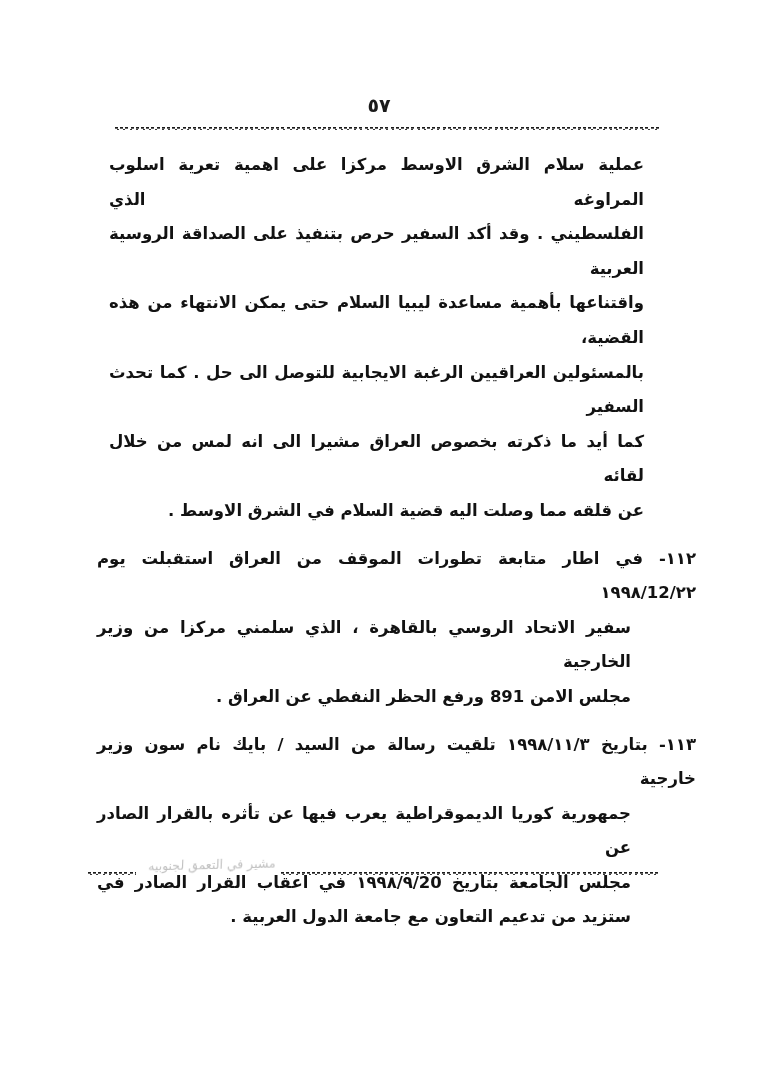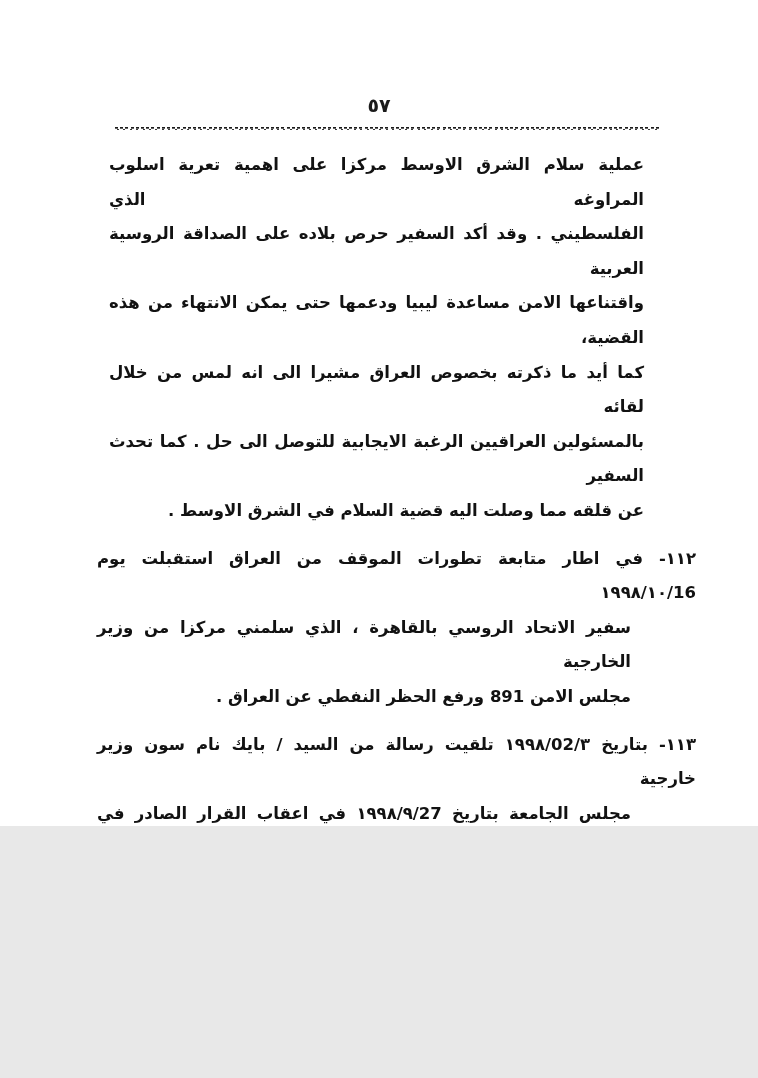--- a/index.html
+++ b/index.html
@@ -1,17 +1,17 @@
 <!DOCTYPE html>
 <html lang="ar" dir="rtl"><head>
 <meta charset="utf-8">
 <style>
   html,body { margin:0; padding:0; background:#e8e8e8; }
   .page {
-    position:relative; width:758px; height:826px; margin:0 auto;
+    position:relative; width:758px; height:1078px; margin:0 auto;
     background:#ffffff; overflow:hidden;
     font-family:"DejaVu Sans", sans-serif;
     direction:rtl; color:#121212;
   }
   .page-number {
     position:absolute; top:94px; left:0; right:0;
     text-align:center; font-size:19px; font-weight:bold;
     letter-spacing:2px; color:#1a1a1a;
   }
   .dash-rule {
@@ -48,34 +48,35 @@
 
 <div class="page">
 
   <div class="page-number">٥٧</div>
 
   <div class="dash-rule top-rule"></div>
 
   <main class="doc-body" id="doc-body">
       <div class="para plain">
         <div class="line first">عملية سلام الشرق الاوسط مركزا على اهمية تعرية اسلوب المراوغه الذي</div>
-        <div class="line">الفلسطيني . وقد أكد السفير حرص بلاده على الصداقة الروسية العربية</div>
-        <div class="line">واقتناعها الامن مساعدة ليبيا ودعمها حتى يمكن الانتهاء من هذه القضية،</div>
+        <div class="line">الفلسطيني . وقد أكد السفير حرص بتنفيذ على الصداقة الروسية العربية</div>
+        <div class="line">واقتناعها بأهمية مساعدة ليبيا السلام حتى يمكن الانتهاء من هذه القضية،</div>
+        <div class="line">بالمسئولين العراقيين الرغبة الايجابية للتوصل الى حل . كما تحدث السفير</div>
         <div class="line">كما أيد ما ذكرته بخصوص العراق مشيرا الى انه لمس من خلال لقائه</div>
-        <div class="line">بالمسئولين العراقيين الرغبة الايجابية للتوصل الى حل . كما تحدث السفير</div>
         <div class="line short">عن قلقه مما وصلت اليه قضية السلام في الشرق الاوسط .</div>
       </div>
       <div class="para hanging">
-        <div class="line first">١١٢- في اطار متابعة تطورات الموقف من العراق استقبلت يوم ١٩٩٨/١٠/16</div>
+        <div class="line first">١١٢- في اطار متابعة تطورات الموقف من العراق استقبلت يوم ١٩٩٨/12/٢٢</div>
         <div class="line">سفير الاتحاد الروسي بالقاهرة ، الذي سلمني مركزا من وزير الخارجية</div>
         <div class="line short">مجلس الامن 891 ورفع الحظر النفطي عن العراق .</div>
       </div>
       <div class="para hanging">
-        <div class="line first">١١٣- بتاريخ ١٩٩٨/02/٣ تلقيت رسالة من السيد / بايك نام سون وزير خارجية</div>
-        <div class="line">مجلس الجامعة بتاريخ ١٩٩٨/٩/27 في اعقاب القرار الصادر في</div>
+        <div class="line first">١١٣- بتاريخ ١٩٩٨/١١/٣ تلقيت رسالة من السيد / بايك نام سون وزير خارجية</div>
+        <div class="line">جمهورية كوريا الديموقراطية يعرب فيها عن تأثره بالقرار الصادر عن</div>
+        <div class="line">مجلس الجامعة بتاريخ ١٩٩٨/٩/20 في اعقاب القرار الصادر في</div>
         <div class="line short">ستزيد من تدعيم التعاون مع جامعة الدول العربية .</div>
       </div>
     </main>
 
   <div class="dash-rule foot-rule-a"></div>
 
   <span class="marginalia">مشير في التعمق لجنوبيه</span>
 
   <div class="dash-rule foot-rule-b"></div>
 

